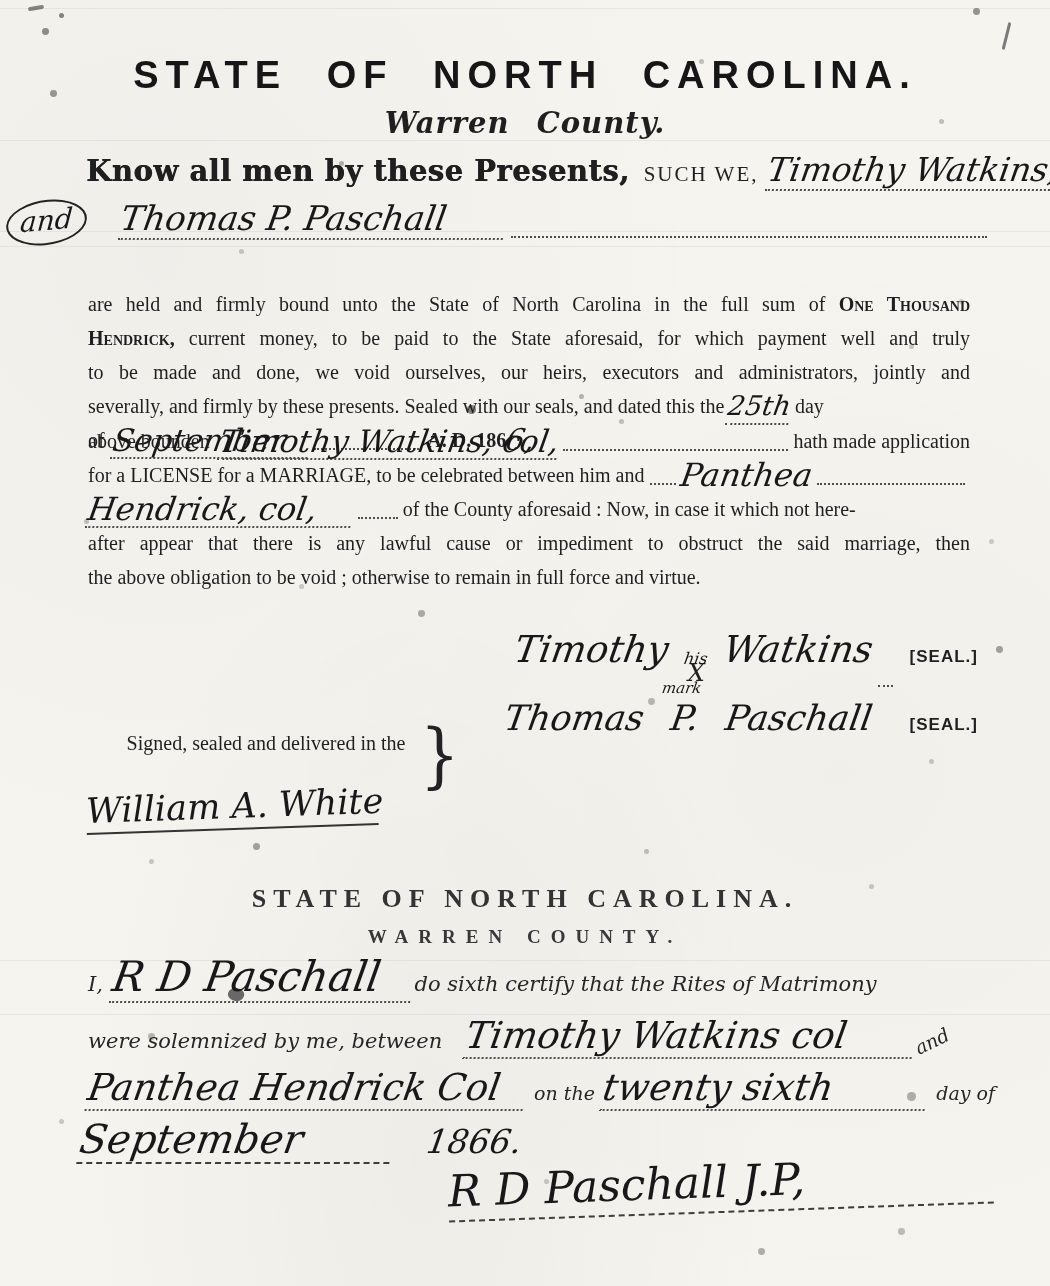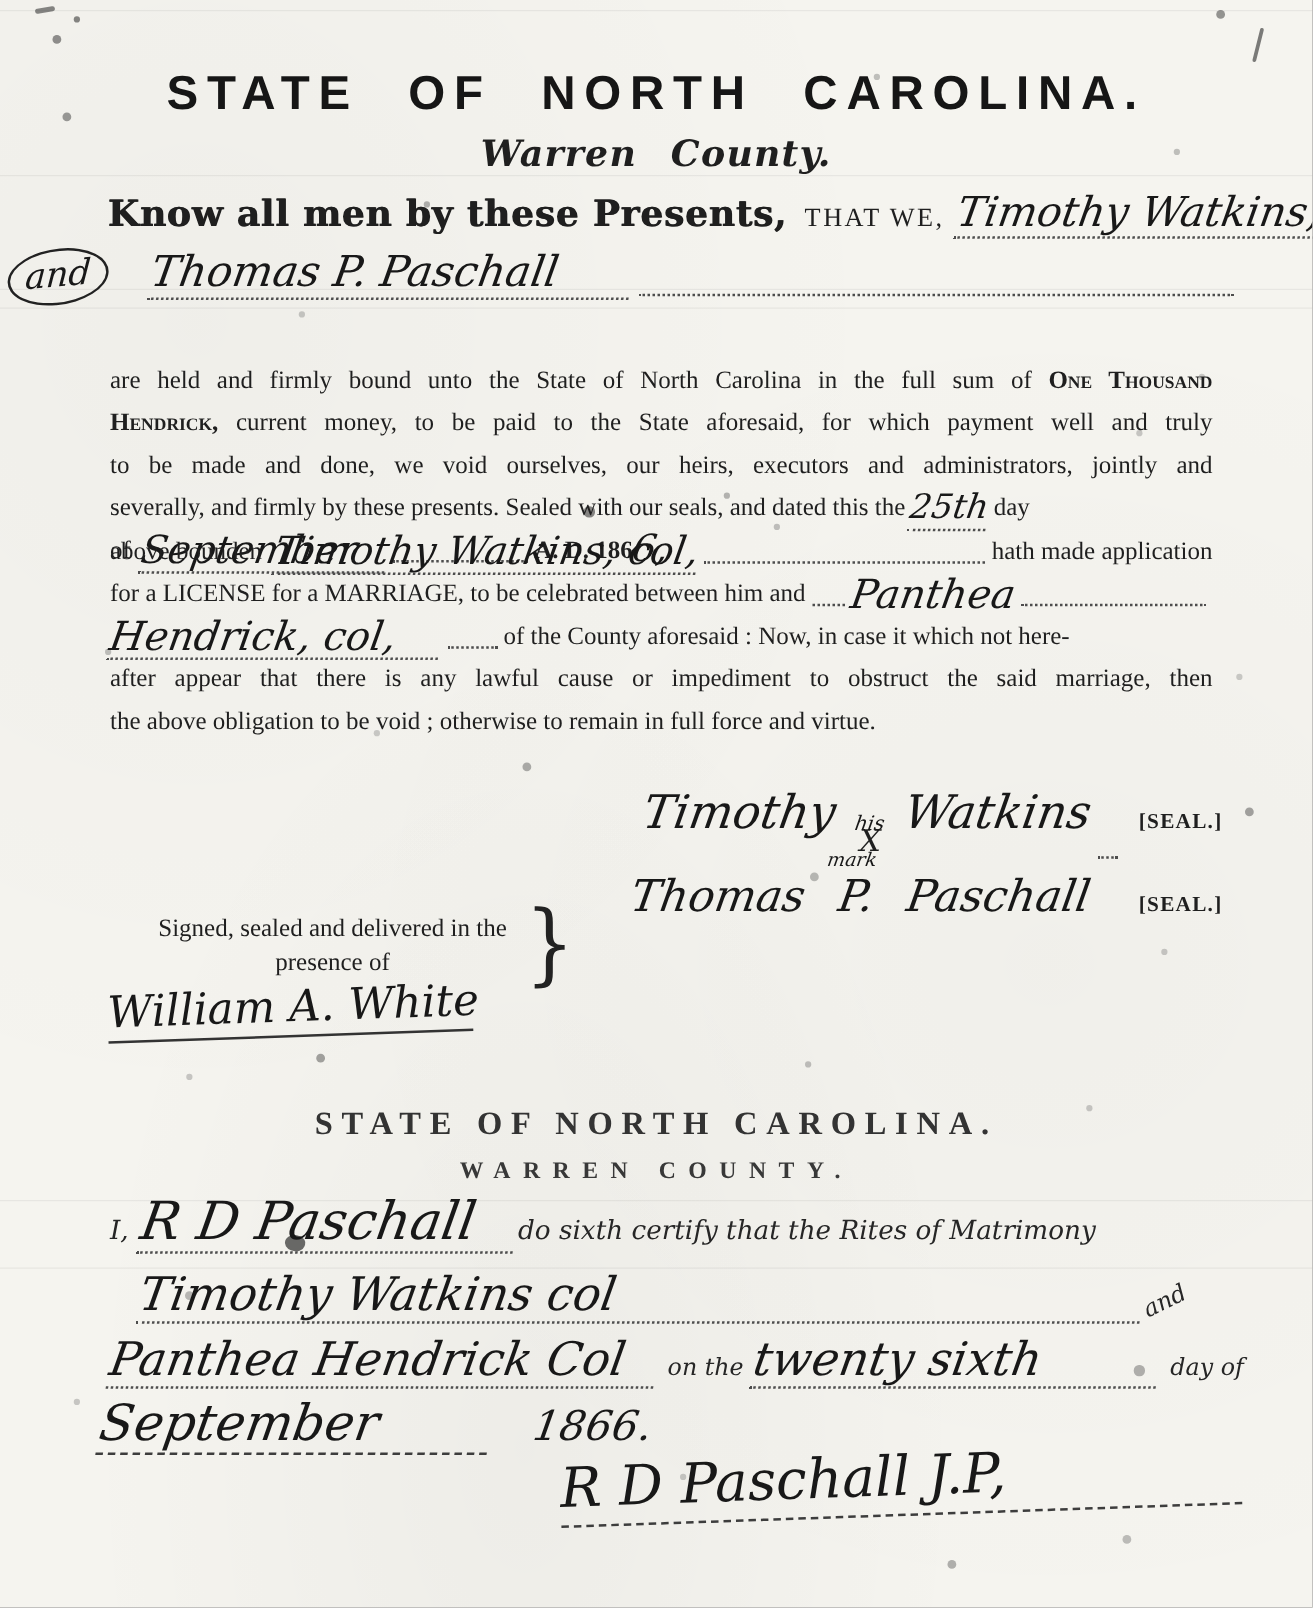--- a/index.html
+++ b/index.html
@@ -48,21 +48,21 @@
   .p1 { top:243px;margin-top:44px; }
   .p2 { top:424px; }
   .jline { height:34px; line-height:34px; text-align:justify; text-align-last:justify; text-justify:inter-word; overflow:visible; white-space:nowrap0; }
   .fline { height:34px; display:flex; align-items:flex-start; line-height:34px; }
   .fline .pt { white-space:nowrap; }
   .indent { text-indent:26px; }
 
   .sig-row1 { position:absolute; top:628px; left:515px; right:72px; display:flex; align-items:baseline; }
   .sig-row2 { position:absolute; top:698px; left:505px; right:72px; display:flex; align-items:baseline; }
   .sig-name { font-size:37px; }
-  .seal { font-family:Liberation Serif, serif; font-weight:bold; font-size:17px;
+  .seal { font-family:Liberation Sans, sans-serif; font-weight:bold; font-size:17px;
     letter-spacing:1px; white-space:nowrap;margin-left:12px; }
   .mark-stack { display:inline-flex; flex-direction:column; align-items:center;
     margin:0 8px; line-height:15px; transform:translateY(2px); }
   .mark-his { font-size:16px; }
   .mark-x { font-size:24px; font-style:italic; font-family:"DejaVu Serif", serif; }
   .mark-word { font-size:15px; transform:translateX(-14px) skewX(-9deg); }
 
   .witness { position:absolute; top:730px; left:92px; width:348px; font-size:20px; text-align:center; line-height:27px; }
   .brace { position:absolute; top:718px; left:420px; font-size:62px; font-family:"DejaVu Serif", serif; transform:scaleY(1.15); color:#222; }
   .witness-sig { position:absolute; top:786px; left:86px; width:292px; font-size:35px;
@@ -123,21 +123,21 @@
   <div class="speck"></div>
   <div class="blot"></div>
   <div class="corner-mark"></div>
   <div class="corner-mark2"></div>
 
   <div class="main-title">STATE OF NORTH CAROLINA.</div>
   <div class="county-title">Warren County.</div>
 
   <div class="open-line">
     <span class="blackletter">Know all men by these Presents,</span>
-    <span class="that-we print">THAT WE,</span>
+    <span class="that-we print">SUCH WE,</span>
     <span class="hw u-dot" style="font-size:33px; flex:1 1 auto;">Timothy Watkins, col,</span>
   </div>
 
   <div class="party-line">
     <span class="hw and-circ" style="font-size:28px;">and</span>
     <span class="hw u-dot" style="font-size:34px; padding-right:60px;">Thomas P. Paschall</span>
     <span class="leader"></span>
   </div>
 
   <div class="para p1">
@@ -197,35 +197,35 @@
     <span class="leader"></span>
     <span class="seal">[SEAL.]</span>
   </div>
   <div class="sig-row2">
     <span class="hw" style="font-size:35px; word-spacing:16px; flex:1 1 auto;">Thomas P. Paschall</span>
     <span class="seal">[SEAL.]</span>
   </div>
 
   <div class="witness">
     <div>Signed, sealed and delivered in the</div>
-    <div>presence of</div>
   </div>
   <div class="brace">}</div>
   <div class="witness-sig hw u-solid">William A. White</div>
 
   <div class="cert-state">STATE OF NORTH CAROLINA.</div>
   <div class="cert-county">WARREN COUNTY.</div>
 
   <div class="cert-l1">
     <span class="script" style="font-size:21px;">I,</span>
     <span class="hw u-dot" style="font-size:42px; margin-left:10px; padding-right:34px;">R D Paschall</span>
     <span class="script" style="font-size:21px; flex:1 1 auto;">do sixth certify that the Rites of Matrimony</span>
   </div>
 
   <div class="cert-l2">
+    <span class="script" style="font-size:21px;">were solemnized by me, between</span>
     <span class="hw u-dot" style="font-size:37px; margin-left:24px; flex:1 1 auto;">Timothy Watkins col</span>
   </div>
   <div class="cert-and script">and</div>
 
   <div class="cert-l3">
     <span class="hw u-dot" style="font-size:37px; padding-right:26px;">Panthea Hendrick Col</span>
     <span class="script" style="font-size:19px; margin:0 8px;">on the</span>
     <span class="hw u-dot" style="font-size:37px; flex:1 1 auto;">twenty sixth</span>
     <span class="script" style="font-size:19px; margin-left:8px;">day of</span>
   </div>

